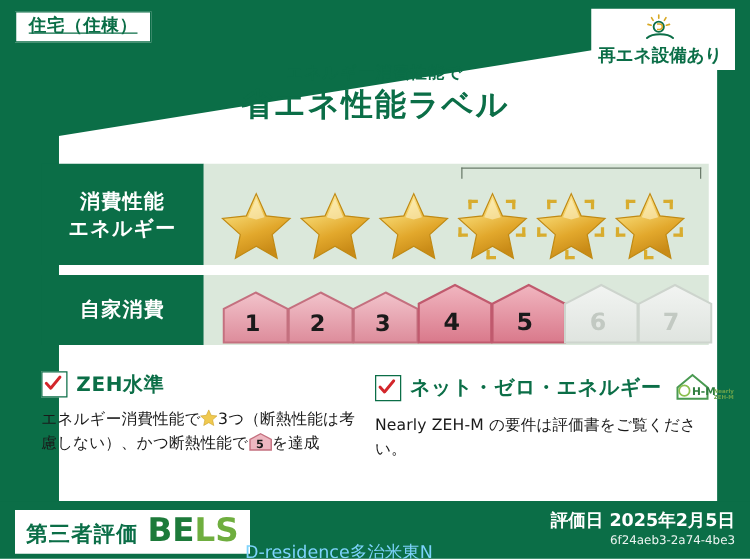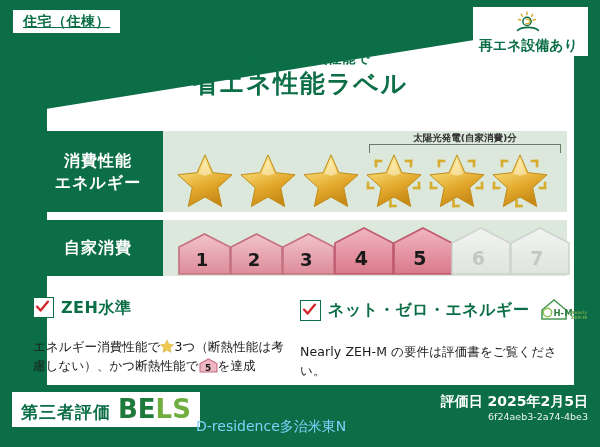--- a/index.html
+++ b/index.html
@@ -111,21 +111,21 @@
   .house.big .num{bottom:8px;font-size:19px;}
   .house.on  .num{color:#1a1a1a;}
   .house.off .num{color:#c2c9c2;}
 
   
   .criteria{
     position:absolute;left:33px;top:297px;width:534px;
     display:flex;z-index:5;
   }
   .crit{width:50%;padding-right:8px;box-sizing:border-box;}
-  .crit-head{display:flex;align-items:center;gap:7px;margin-bottom:20px;}
+  .crit-head{display:flex;align-items:center;gap:7px;margin-bottom:8px;}
   .check-box{
     width:19px;height:19px;border:1.6px solid #0b6e47;background:#fff;
     position:relative;flex:0 0 auto;
   }
   .check-box svg{position:absolute;left:1px;top:1px;width:15px;height:15px;}
   .crit-title{
     font-size:16px;font-weight:bold;color:#0b6e47;letter-spacing:0.5px;
     line-height:1;white-space:nowrap;
   }
   .zehm-logo{width:54px;height:26px;margin-left:2px;flex:0 0 auto;}
@@ -136,21 +136,21 @@
   .inline-star{display:inline-block;width:14px;height:14px;vertical-align:-2px;}
   .inline-house{display:inline-block;width:19px;height:15px;vertical-align:-3px;position:relative;}
   .inline-house svg{position:absolute;left:0;top:0;width:19px;height:15px;}
   .inline-house span{
     position:absolute;left:0;right:0;bottom:0px;text-align:center;
     font-size:9px;font-weight:bold;color:#1a1a1a;line-height:1;
   }
 
   
   .footer{
-    position:absolute;left:0;bottom:0;width:600px;height:62px;
+    position:absolute;left:0;bottom:0;width:600px;height:46px;
     background:#0b6e47;z-index:7;
   }
   .bels-chip{
     position:absolute;left:12px;top:7px;background:#ffffff;
     padding:4px 9px 5px 9px;display:flex;align-items:baseline;gap:7px;
   }
   .bels-chip .third{
     font-size:17px;font-weight:bold;color:#0b6e47;line-height:1;letter-spacing:1px;
   }
   .bels-chip .bels{font-size:26px;font-weight:bold;line-height:1;letter-spacing:0px;}
@@ -201,21 +201,20 @@
 
   <div class="rows">
 
     <div class="rating-row row-energy">
       <div class="row-label">
         <span>消費性能</span>
         <span>エネルギー</span>
       </div>
       <div class="row-body">
         <div class="solar-note">
-          <div class="sn-text">太陽光発電(自家消費)分</div>
           <div class="sn-bracket"></div>
         </div>
         <div class="stars">
 
           <div class="star-cell">
             <svg class="star-svg" viewBox="0 0 60 58">
               <defs>
                   <linearGradient id="sg" x1="0" y1="0" x2="0.4" y2="1">
                 <stop offset="0%" stop-color="#fdf0b8"></stop>
                     <stop offset="35%" stop-color="#f4d268"></stop>

